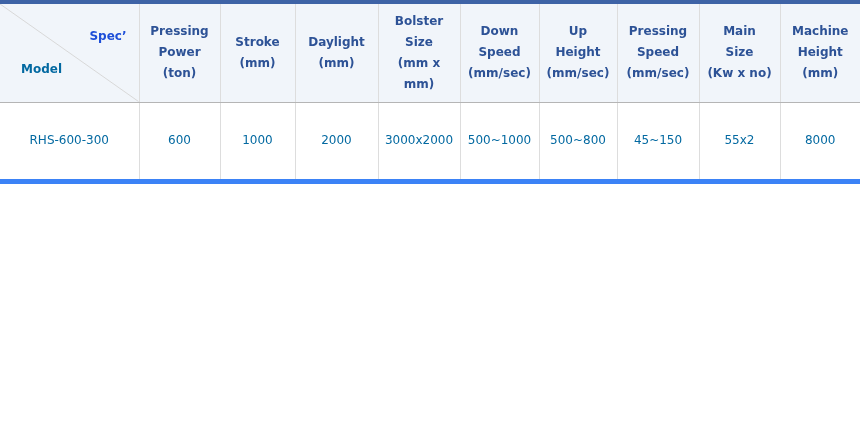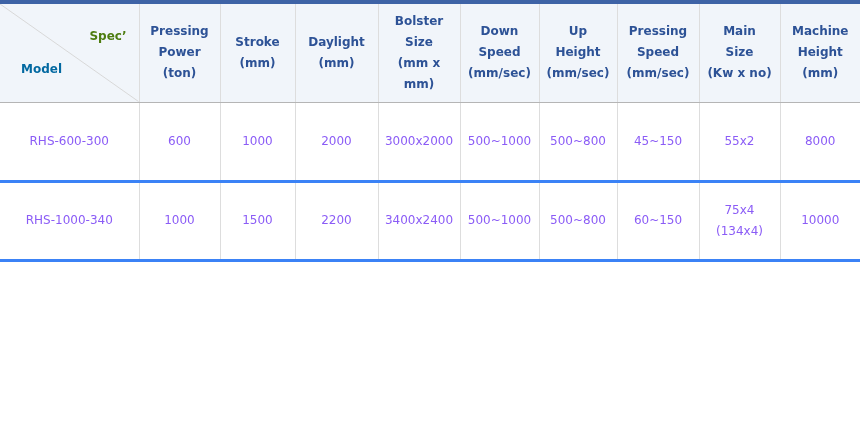--- a/index.html
+++ b/index.html
@@ -41,35 +41,35 @@
     font-size: 12px;
     font-weight: bold;
     line-height: 21px;
     border-bottom: 1px solid #b5b5b5;
   }
 
   
   tr.data-row { height: 79px; }
   tr.data-row td {
     background: #ffffff;
-    color: #8b5cf6;
+    color: #0369a1;
     font-size: 12px;
     font-weight: normal;
     line-height: 21px;
-    border-bottom: 3px solid #3b82f6;
+    border-bottom: 5px solid #3b82f6;
   }
 
   
   th.corner { position: relative; padding: 0; }
   .corner-svg { position: absolute; left: 0; top: 0; width: 100%; height: 100%; display: block; }
   .corner-spec {
     position: absolute;
     top: 22px;
     right: 12px;
-    color: #4d7c0f;
+    color: #1d4ed8;
     font-size: 12px;
     font-weight: bold;
   }
   .corner-model {
     position: absolute;
     bottom: 22px;
     left: 21px;
     color: #0369a1;
     font-size: 12px;
     font-weight: bold;
@@ -138,29 +138,16 @@
       <td>2000</td>
       <td>3000x2000</td>
       <td>500~1000</td>
       <td>500~800</td>
       <td>45~150</td>
       <td>55x2</td>
       <td>8000</td>
     </tr>
 
 
-    <tr class="data-row">
-      <td>RHS-1000-340</td>
-      <td>1000</td>
-      <td>1500</td>
-      <td>2200</td>
-      <td>3400x2400</td>
-      <td>500~1000</td>
-      <td>500~800</td>
-      <td>60~150</td>
-      <td>75x4
-(134x4)</td>
-      <td>10000</td>
-    </tr>
 
   </tbody>
     </table>
 </div>
 
 </body></html>

